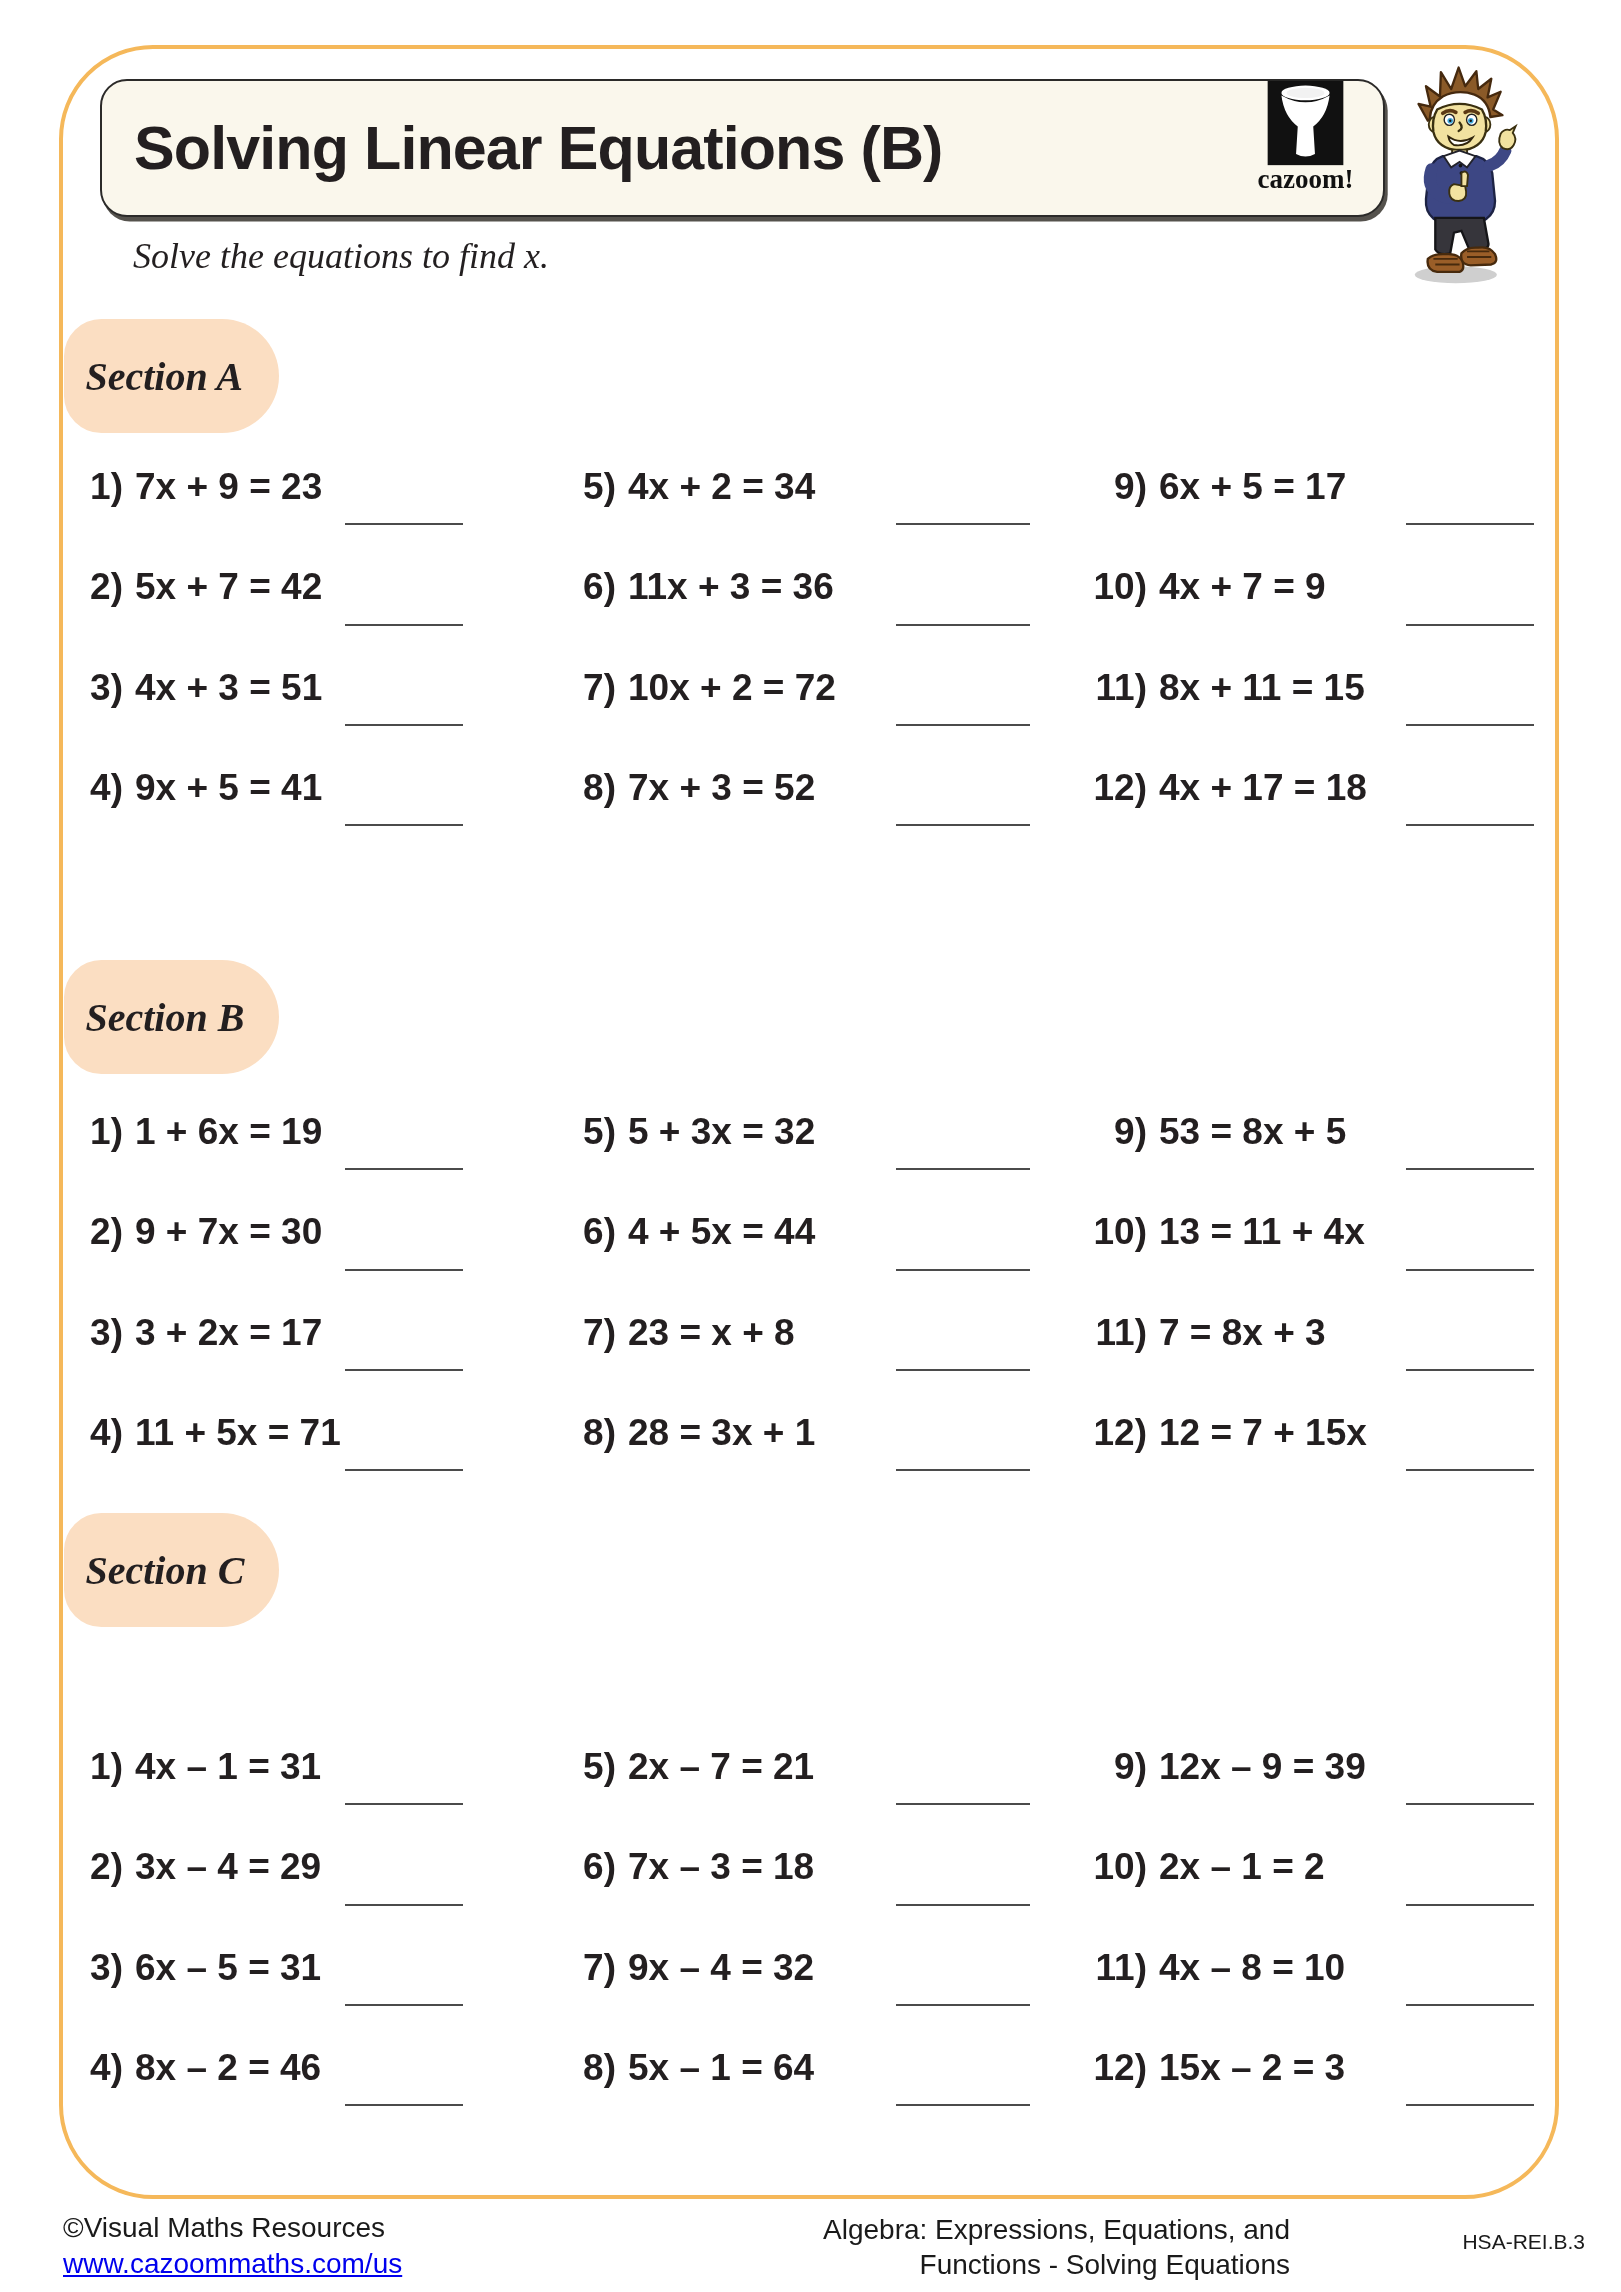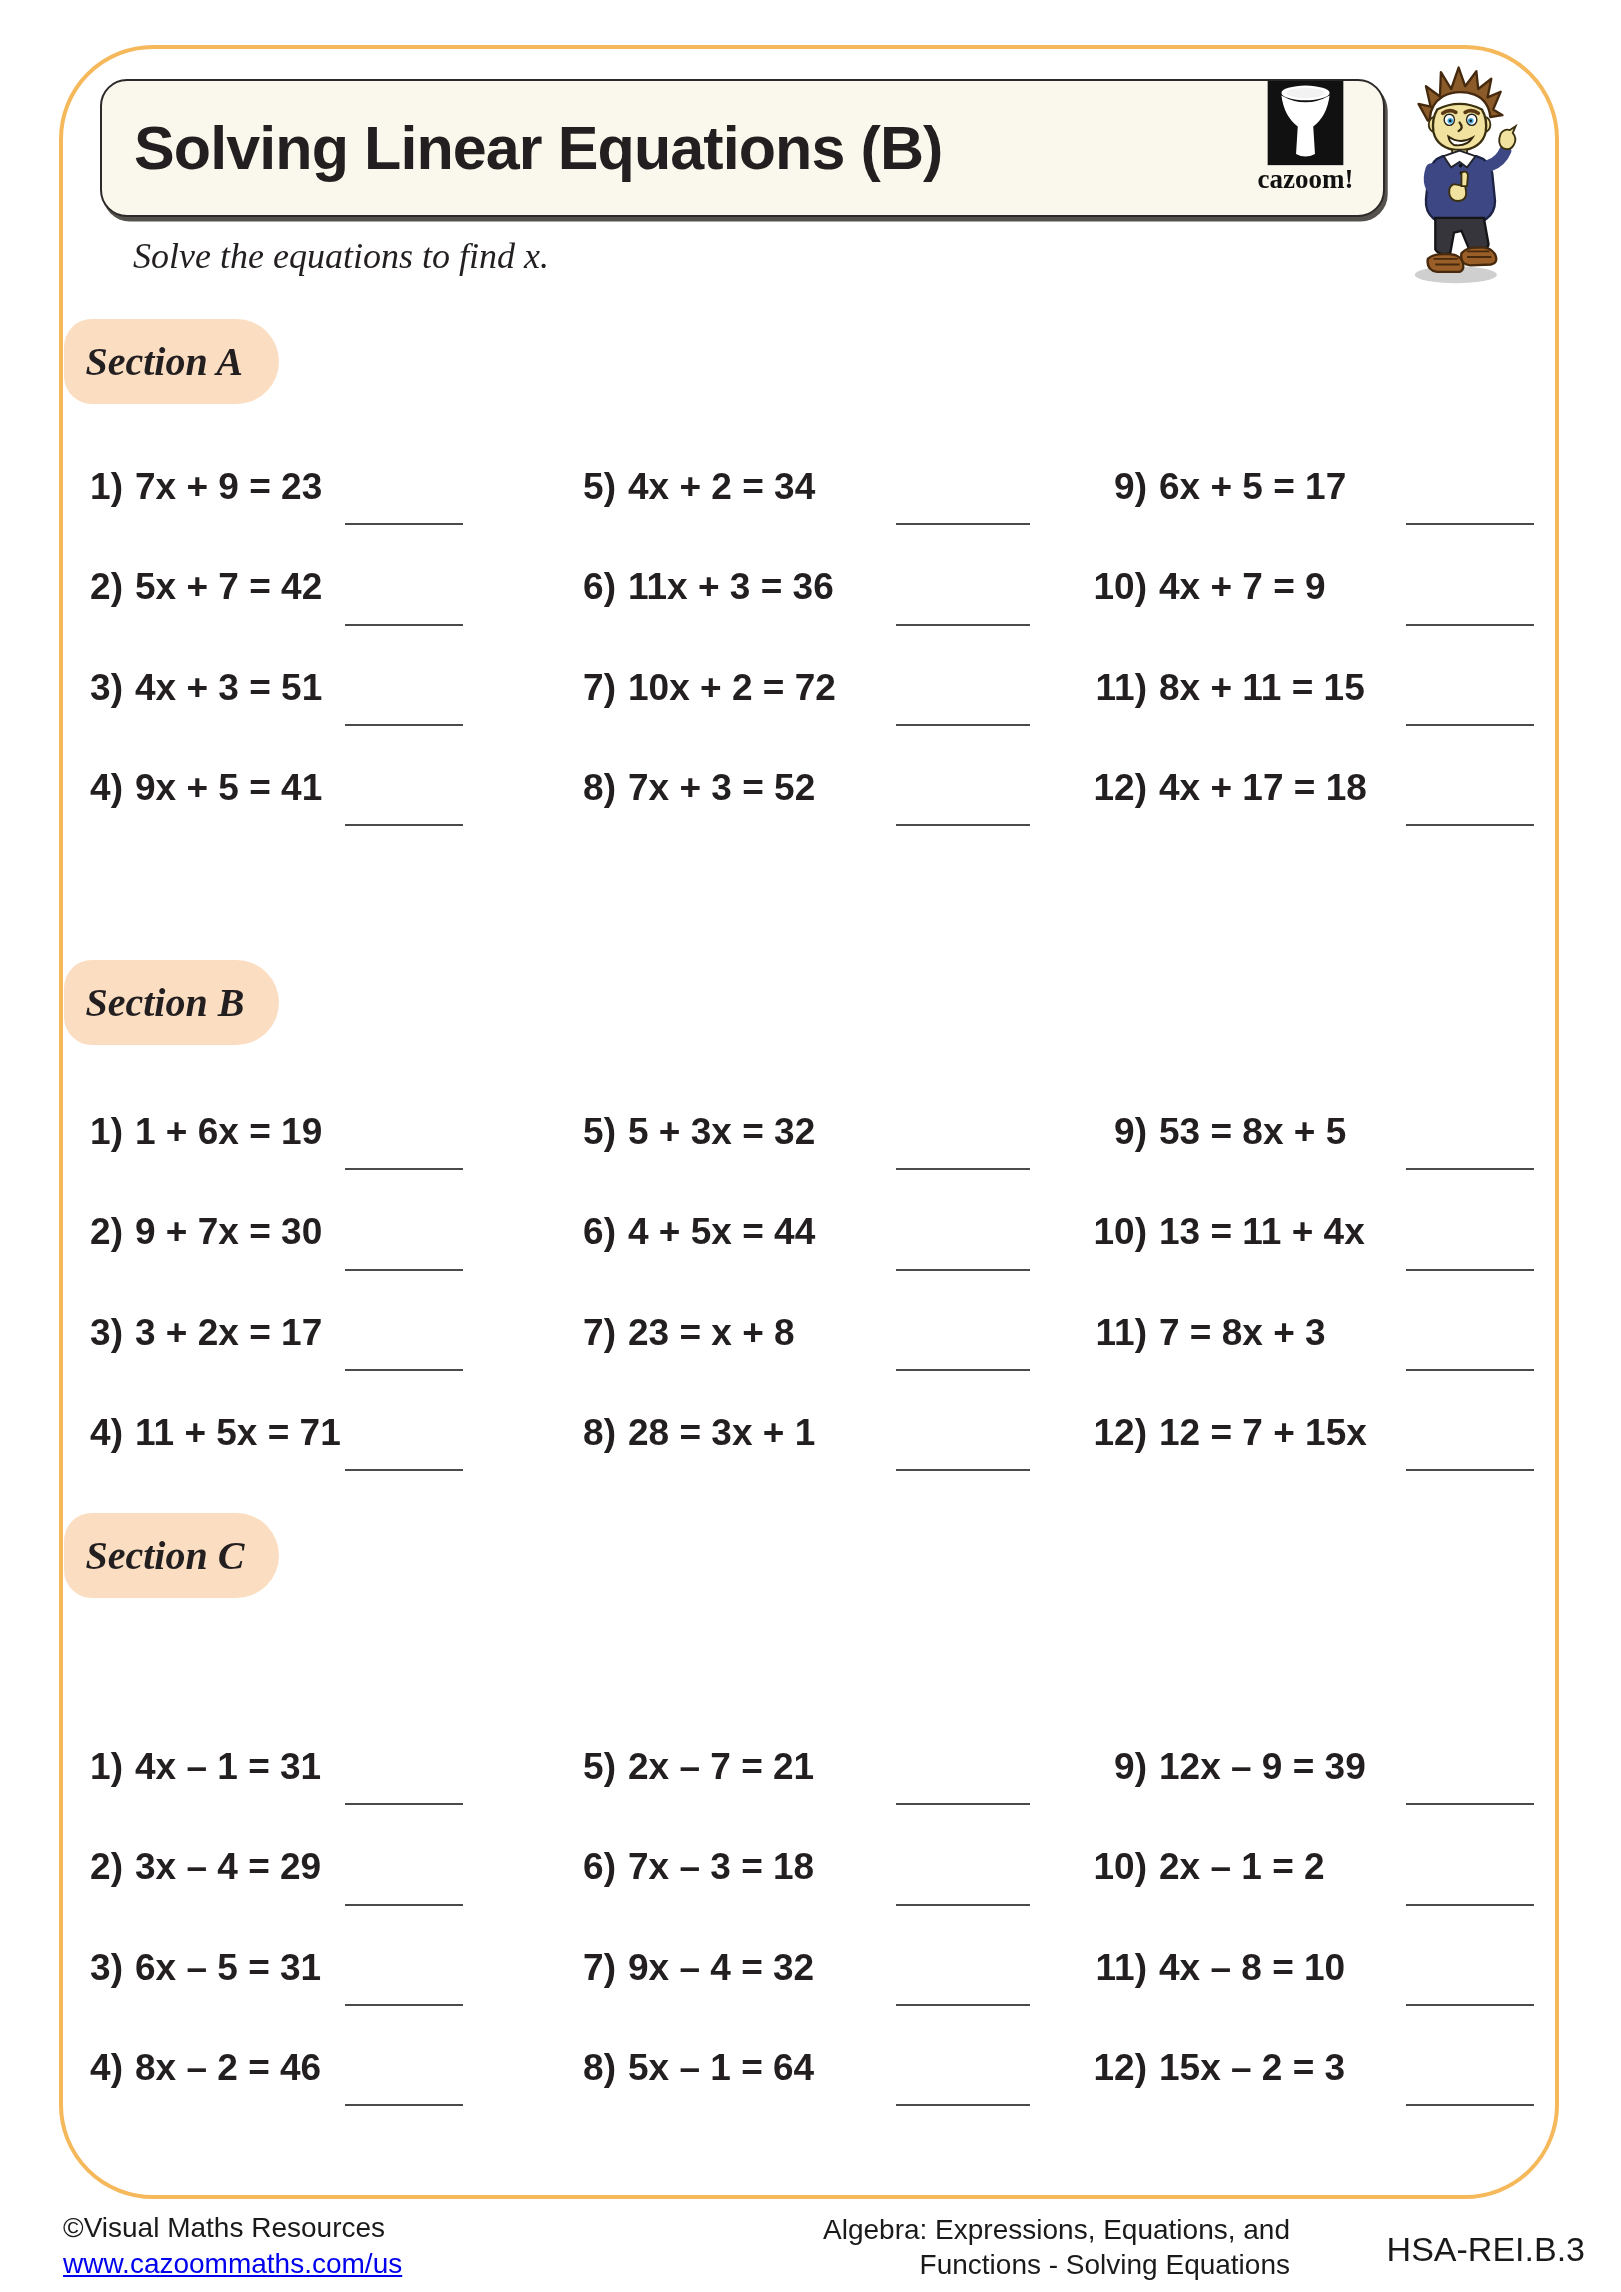--- a/index.html
+++ b/index.html
@@ -35,21 +35,21 @@
   }
   
   .character { position:absolute; left:1397px; top:61px; width:127px; height:224px; }
   
   .instruction {
     position:absolute; left:133px; top:235px;
     font-family:"Liberation Serif", serif; font-style:italic; font-size:36px; color:#231f20;
   }
   
   .pill {
-    position:absolute; left:64px; width:215px; height:85px;
+    position:absolute; left:64px; width:215px; height:114px;
     background:#fbdec2; border-radius:38px 58px 58px 38px;
     display:flex; align-items:center;
   }
   .pill-a { top:319px; } .pill-b { top:960px; } .pill-c { top:1513px; }
   .pill-label {
     padding-left:21.5px; font-family:"Liberation Serif", serif;
     font-weight:bold; font-style:italic; font-size:40px; color:#231f20; white-space:nowrap;
   }
   
   .section-body { position:absolute; left:0; width:1622px; height:421px; }
@@ -66,21 +66,21 @@
   .ansline { position:absolute; height:0; border-top:2.7px solid #4b4b4b; }
   .ansline.c1 { left:345px;  width:118px; }
   .ansline.c2 { left:896px; width:134px; }
   .ansline.c3 { left:1406px; width:128px; }
   .ansline.r1 { top:57px; } .ansline.r2 { top:158px; } .ansline.r3 { top:258px; } .ansline.r4 { top:358px; }
 
   
   .footer-copy  { position:absolute; left:63px;  top:2212px; font-size:28px; color:#1a1a1a; }
   .footer-link  { position:absolute; left:63px;  top:2248px; font-size:28px; color:#0000ee; text-decoration:underline; cursor:pointer; }
   .footer-center{ position:absolute; left:412px; top:2212px; width:878px; text-align:right; font-size:28px; line-height:35px; color:#1a1a1a; }
-  .footer-code  { position:absolute; left:1334px; top:2230px; width:251px; text-align:right; font-size:34px; color:#1a1a1a; }
+  .footer-code  { position:absolute; left:1334px; top:2230px; width:251px; text-align:right; font-size:21px; color:#1a1a1a; }
 </style>
 </head>
 <body>
 
 <div class="page">
 
   <div class="page-border"></div>
 
   <div class="title-box">
     <div class="title-text">Solving Linear Equations (B)</div>

